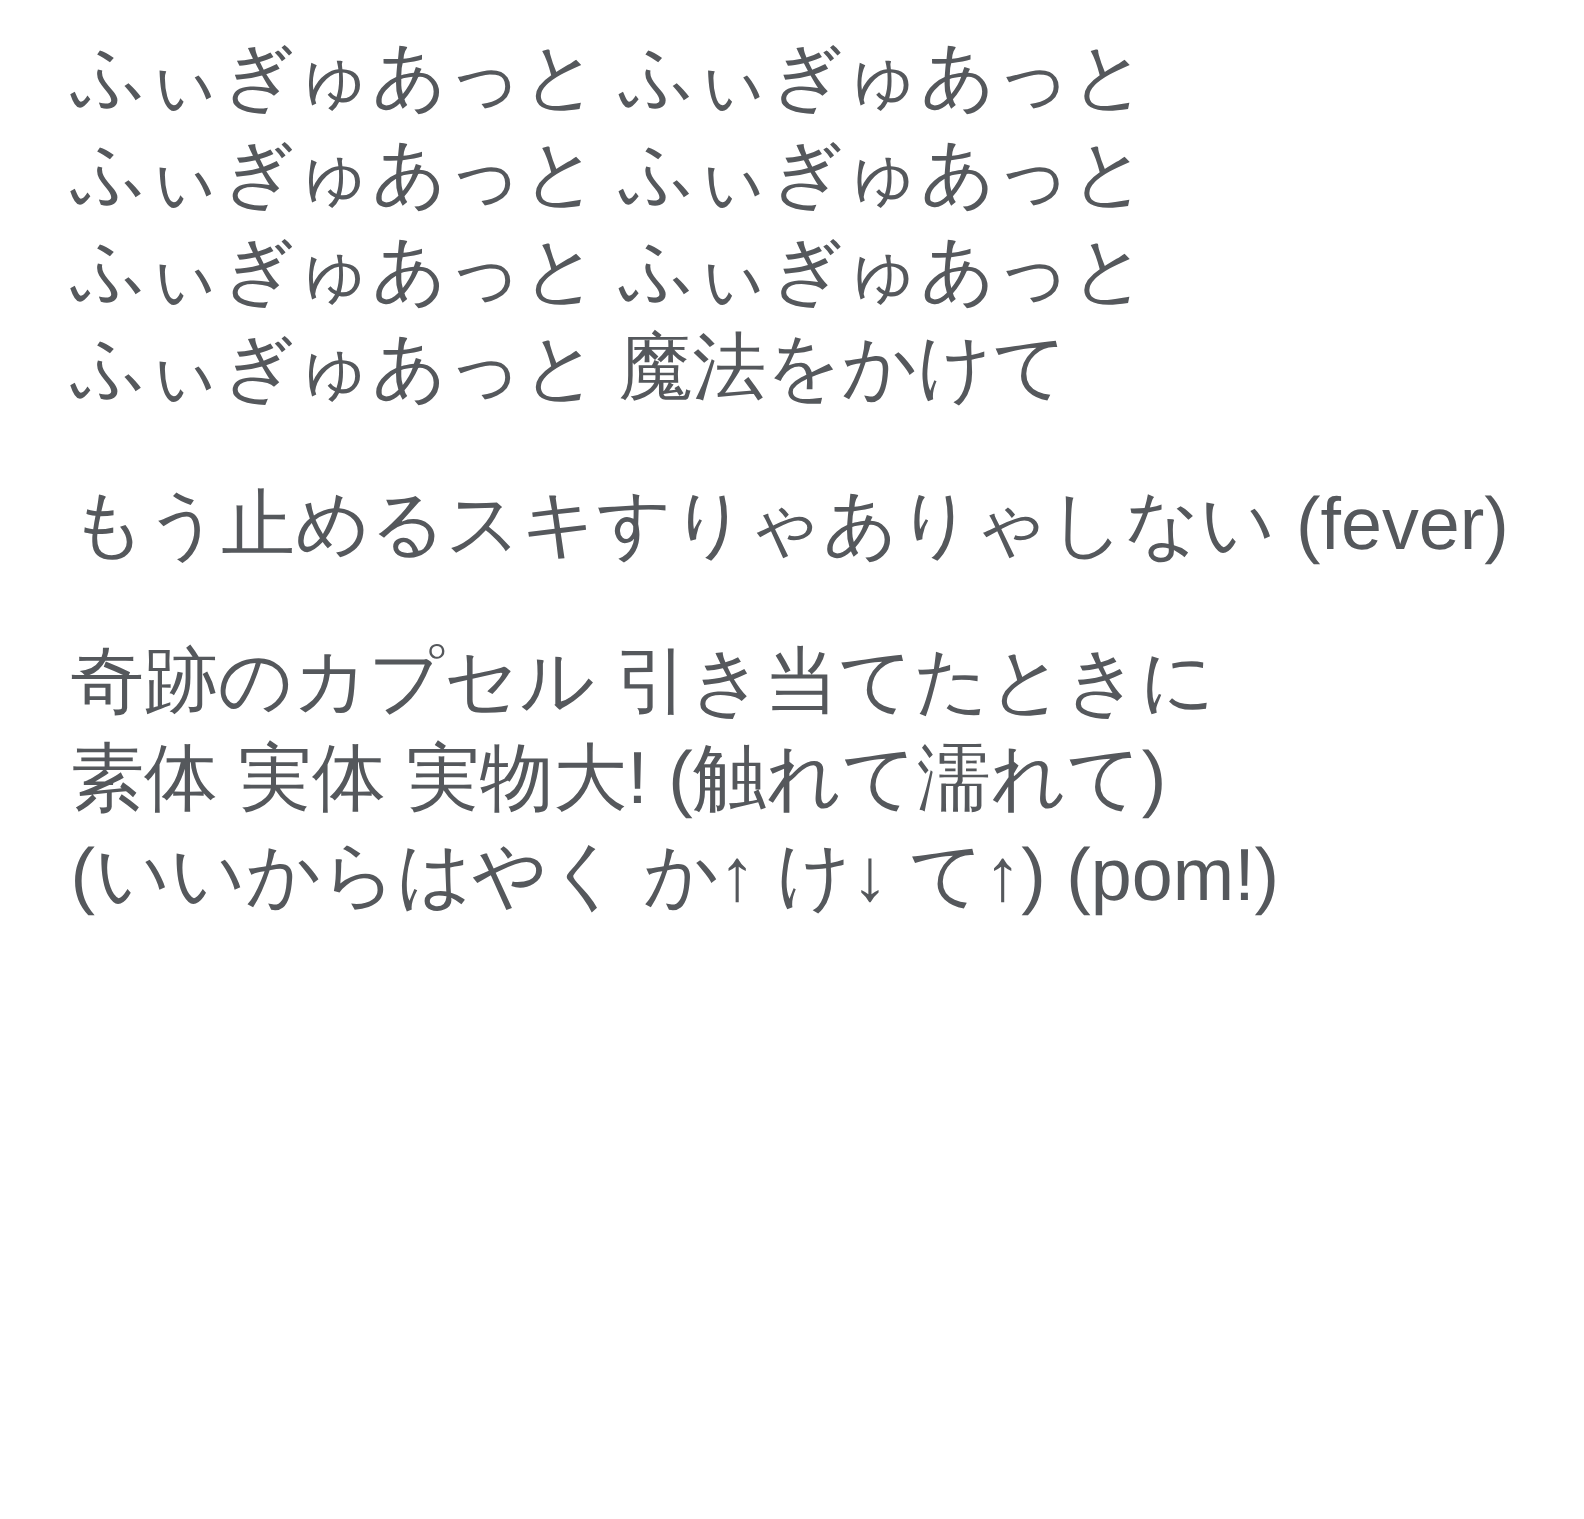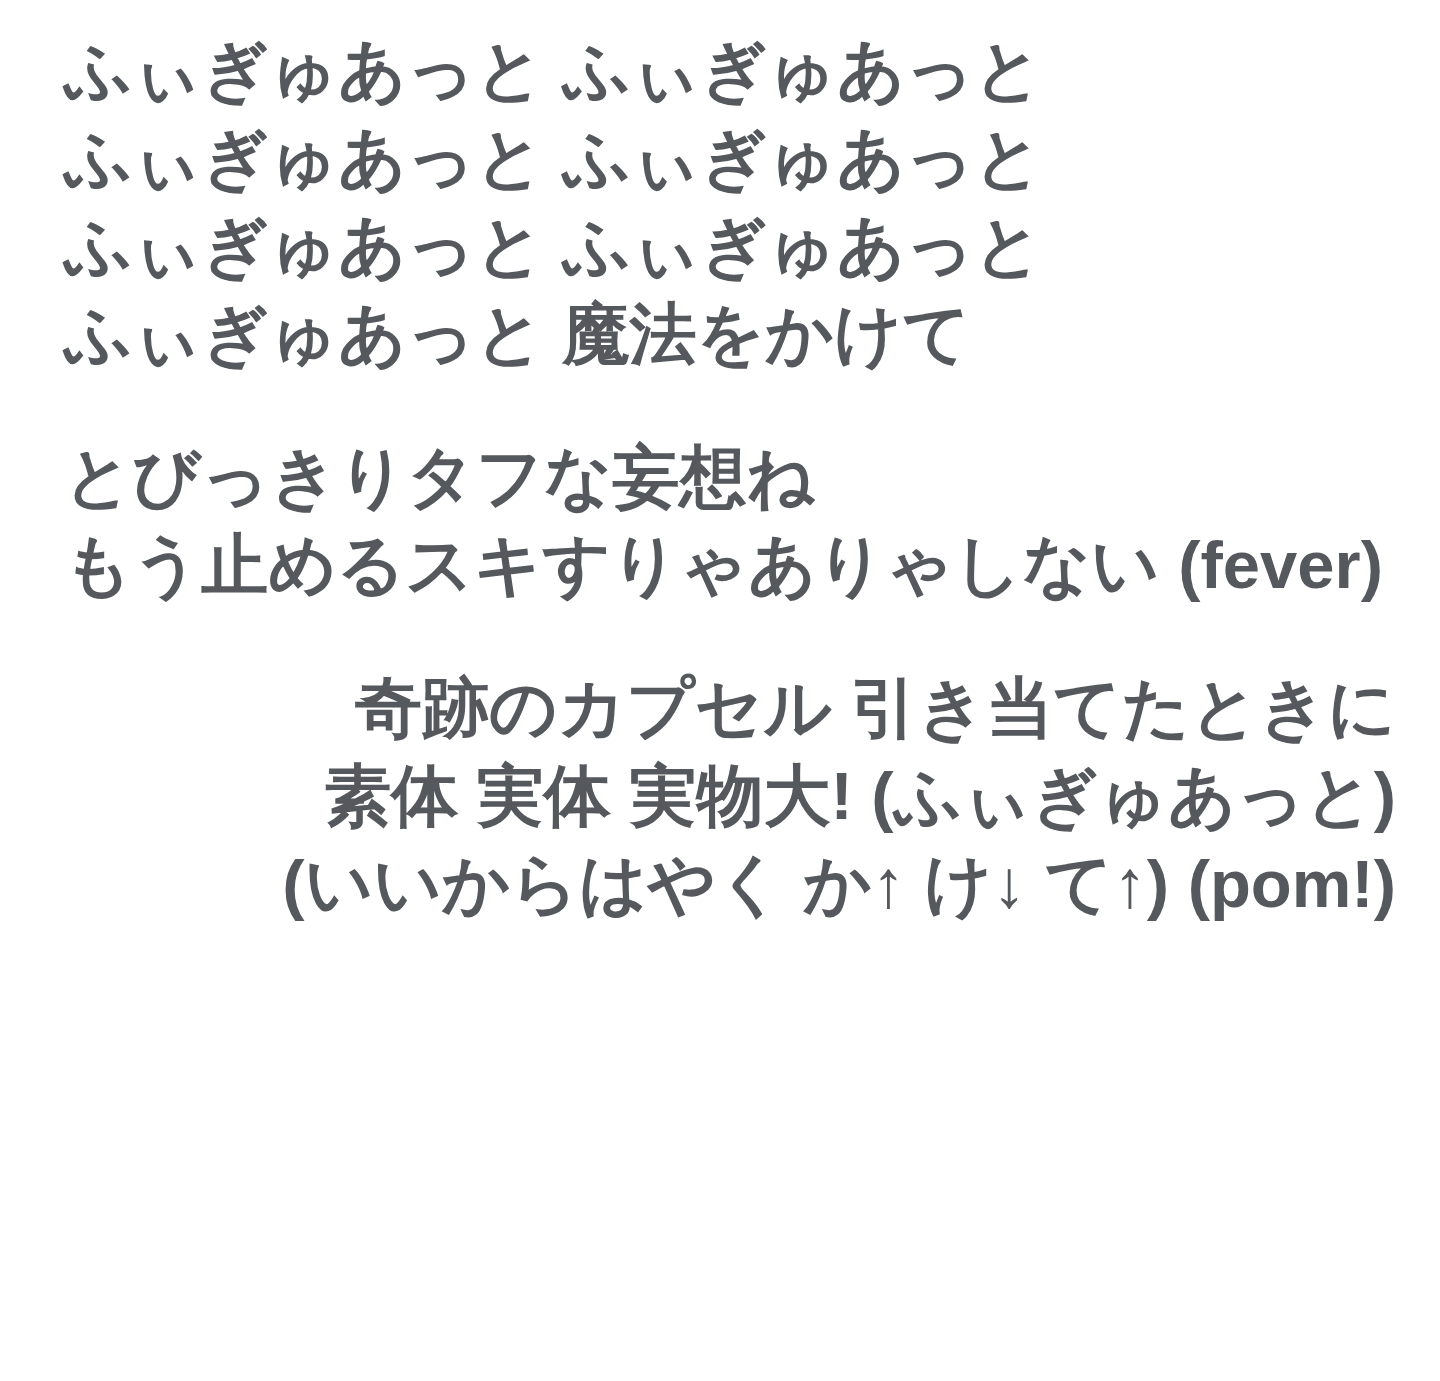--- a/index.html
+++ b/index.html
@@ -12,28 +12,27 @@
     height: 1381px;
     box-sizing: border-box;
     overflow: hidden;
     font-family: "Liberation Sans", "DejaVu Sans", sans-serif;
   }
   main.lyrics {
     padding: 26px 44px 0 64px;
     color: #55585c;
     font-size: 67px;
     line-height: 88px;
-    font-weight: 700;
+    font-weight: 400;
   }
   section.stanza {
     margin: 0 0 55px 0;
   }
   section.stanza:last-child {
     margin-bottom: 0;
-    text-align: right;
   }
   p.lyric-line {
     margin: 0;
     padding: 0;
     white-space: normal;
     overflow-wrap: break-word;
   }
 </style>
 </head>
 <body>
@@ -41,23 +40,22 @@
 <main class="lyrics">
 
   <section class="stanza">
     <p class="lyric-line">ふぃぎゅあっと ふぃぎゅあっと</p>
     <p class="lyric-line">ふぃぎゅあっと ふぃぎゅあっと</p>
     <p class="lyric-line">ふぃぎゅあっと ふぃぎゅあっと</p>
     <p class="lyric-line">ふぃぎゅあっと 魔法をかけて</p>
   </section>
 
   <section class="stanza">
-    <p class="lyric-line">とびっきりタフな妄想ね</p>
     <p class="lyric-line">もう止めるスキすりゃありゃしない (fever)</p>
   </section>
 
   <section class="stanza">
     <p class="lyric-line">奇跡のカプセル 引き当てたときに</p>
-    <p class="lyric-line">素体 実体 実物大! (ふぃぎゅあっと)</p>
+    <p class="lyric-line">素体 実体 実物大! (触れて濡れて)</p>
     <p class="lyric-line">(いいからはやく か↑ け↓ て↑) (pom!)</p>
   </section>
 
 </main>
 
 </body></html>

